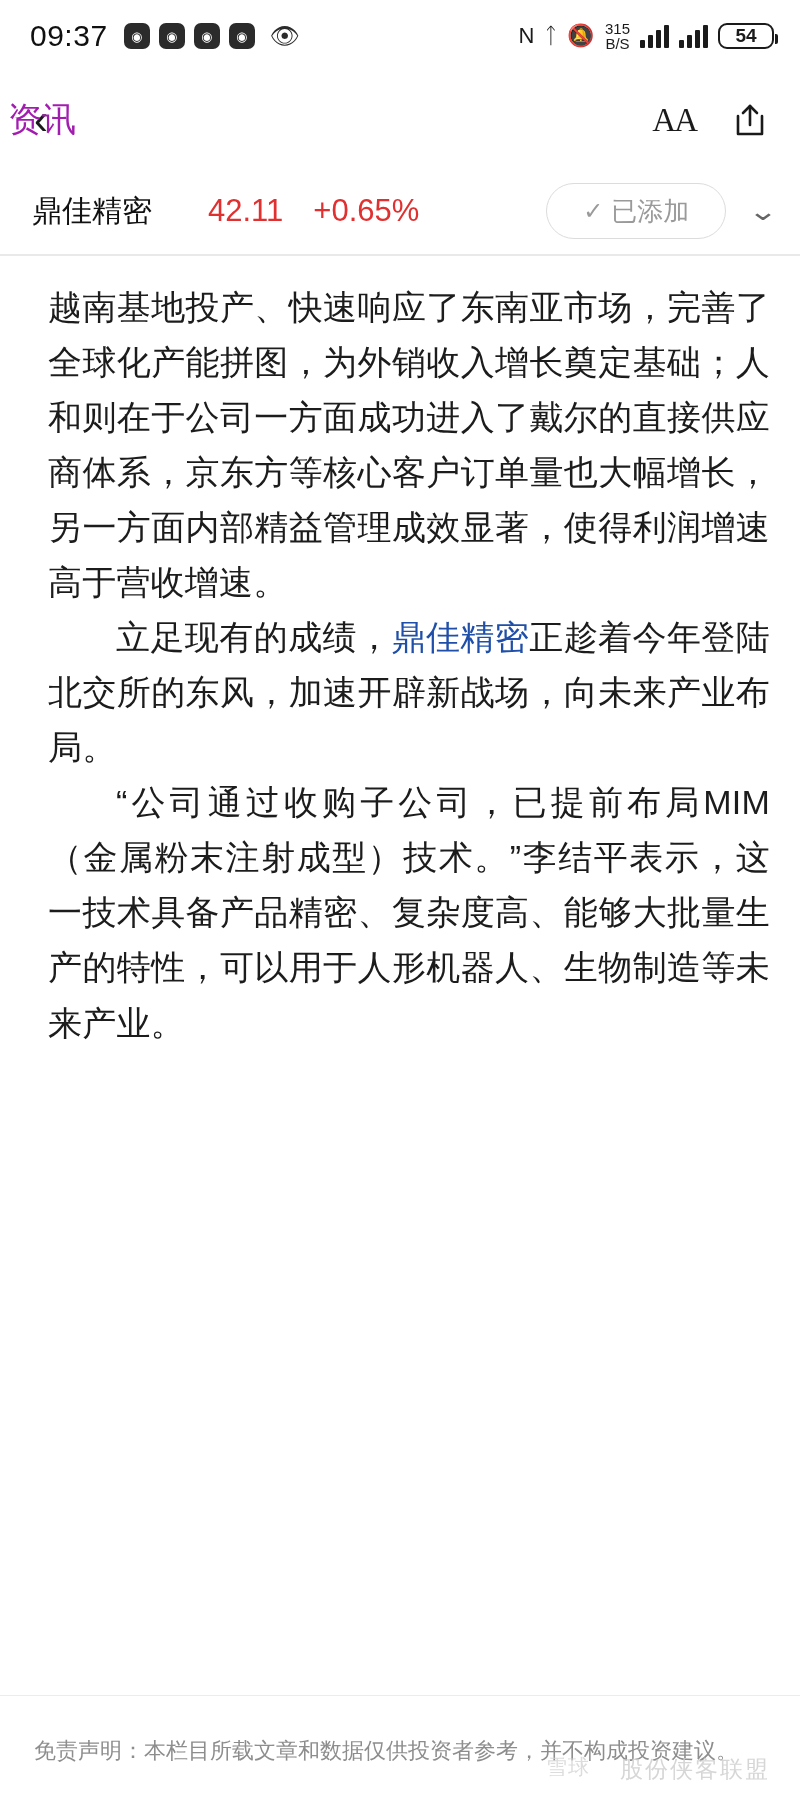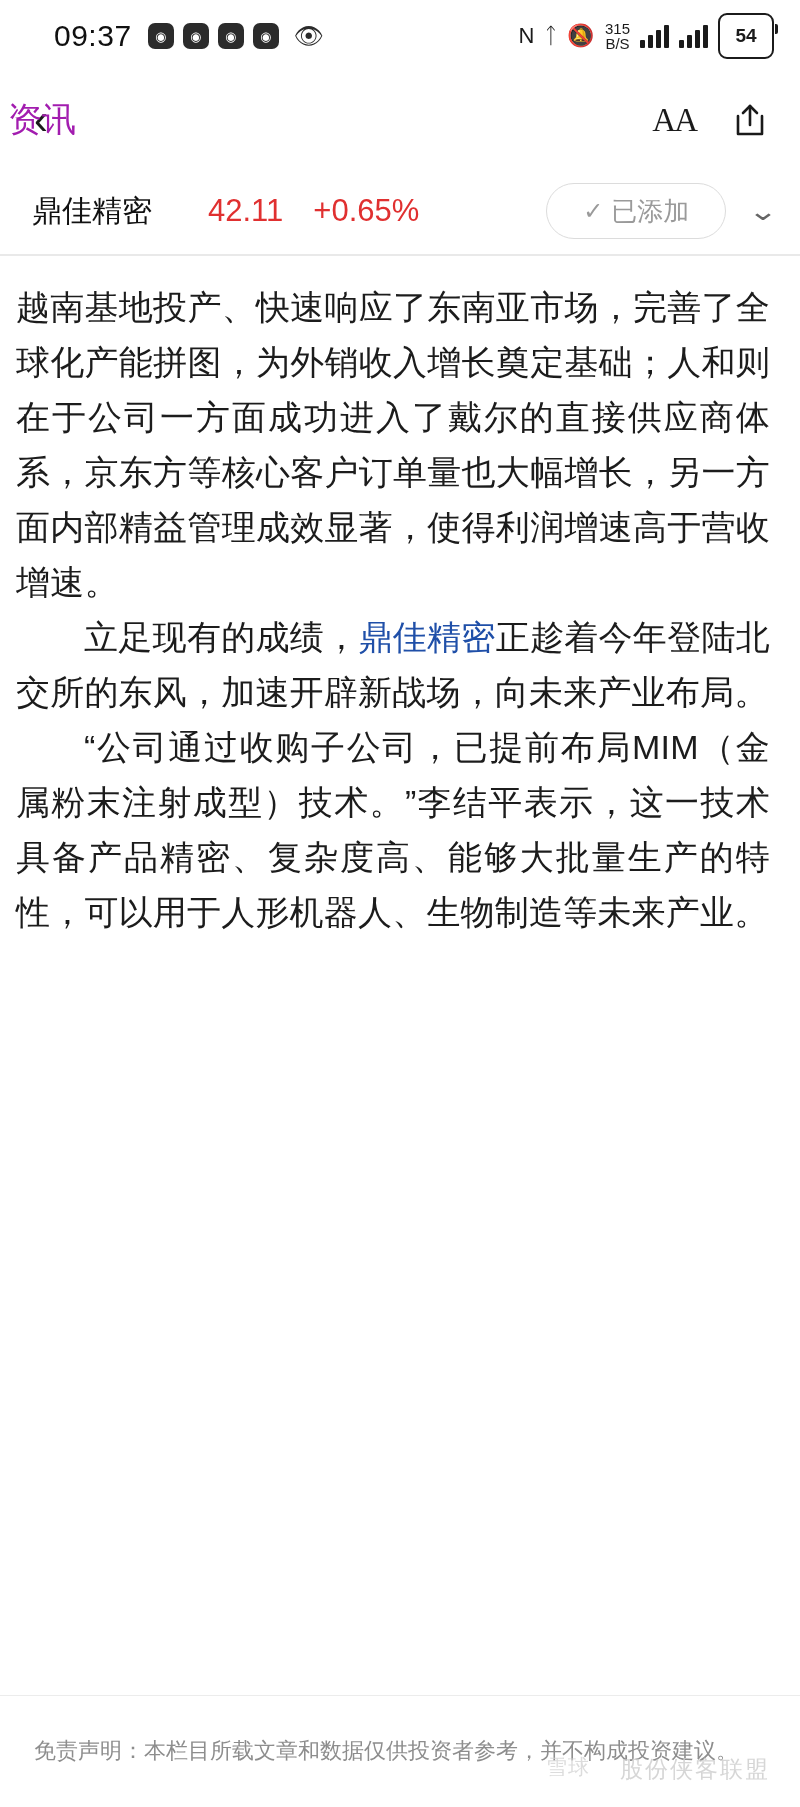--- a/index.html
+++ b/index.html
@@ -11,21 +11,20 @@
     overflow: hidden;
   }
 
   
   .status-bar {
     height: 72px;
     display: flex;
     align-items: center;
     padding: 0 26px 0 30px;
     position: relative;
-    margin-left: 24px;
   }
   .status-time {
     font-size: 30px;
     font-weight: 500;
     color: #101010;
     letter-spacing: 0.5px;
   }
   .status-left-icons {
     display: flex;
     align-items: center;
@@ -74,21 +73,21 @@
     display: block;
     width: 5px;
     background: #1b1b1b;
     border-radius: 1px;
   }
   .signal i:nth-child(1) { height: 8px; }
   .signal i:nth-child(2) { height: 13px; }
   .signal i:nth-child(3) { height: 18px; }
   .signal i:nth-child(4) { height: 23px; }
   .battery {
-    width: 56px; height: 46px;
+    width: 56px; height: 26px;
     border: 2.5px solid #1b1b1b;
     border-radius: 9px;
     display: flex; align-items: center; justify-content: center;
     font-size: 19px;
     font-weight: 600;
     color: #1b1b1b;
     position: relative;
   }
   .battery::after {
     content: "";
@@ -187,21 +186,21 @@
   }
 
   .divider {
     height: 1.5px;
     background: #e9e9e9;
     margin: 0 0 0 0;
   }
 
   
   .article {
-    padding: 24px 30px 0 16px;
+    padding: 24px 30px 0 48px;
   }
   .article p {
     font-size: 34px;
     line-height: 1.62;
     color: #1c1c1c;
     letter-spacing: 0.2px;
     text-align: justify;
     font-family: "Liberation Sans", "DejaVu Sans", sans-serif;
   }
   .article p.indent { text-indent: 2em; }

